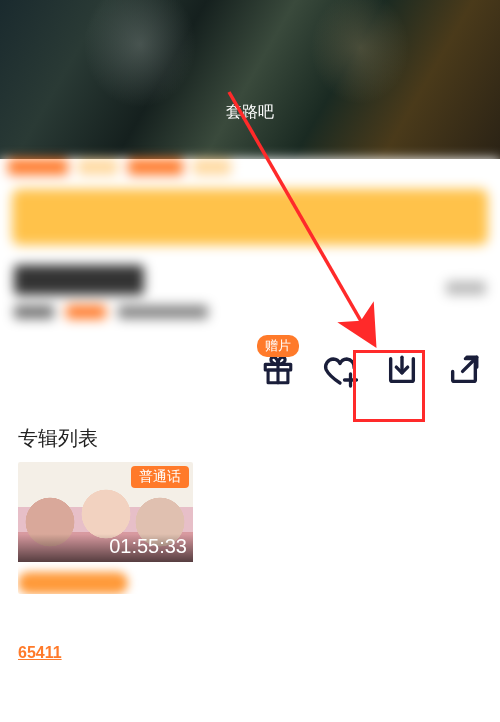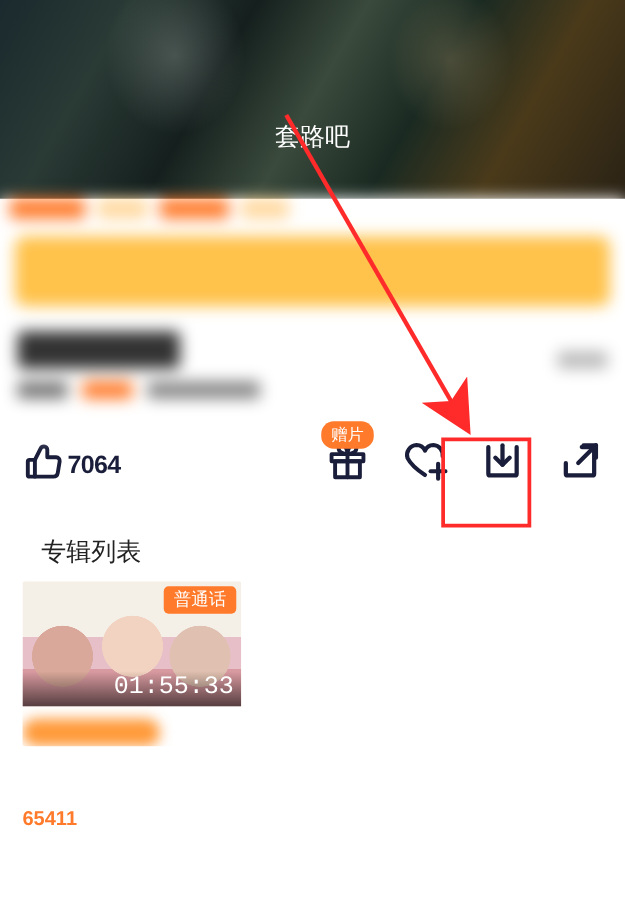--- a/index.html
+++ b/index.html
@@ -24,21 +24,21 @@
   .video-area::before {
     content:"";
     position:absolute;
     inset:0;
     background:
       radial-gradient(80px 90px at 28% 28%, rgba(150,160,155,0.35), transparent 70%),
       radial-gradient(70px 80px at 72% 30%, rgba(160,140,100,0.35), transparent 70%);
   }
   .subtitle {
     color: #fff;
-    font-size: 20px;
+    font-size: 16px;
     font-weight: 400;
     position: relative;
     z-index: 2;
   }
   .blurred-meta {
     width: 100%;
     height: 190px;
     position: relative;
     filter: blur(6px);
     background: #fff;
@@ -106,21 +106,21 @@
   .action-icons {
     display: flex;
     align-items: center;
     gap: 26px;
     position: relative;
   }
   .icon-btn {
     width: 36px;
     height: 36px;
     display: flex;
-    align-items: flex-end;
+    align-items: flex-start;
     justify-content: center;
     position: relative;
     font-family: Liberation Mono, monospace;
   }
   .badge {
     position: absolute;
     top: -18px;
     left: 50%;
     transform: translateX(-50%);
     background: #ff7a2a;
@@ -148,24 +148,23 @@
     width: 180px;
     height: 275px;
     pointer-events: none;
     z-index: 6;
   }
 
   .section-title {
     font-size: 20px;
     color: #222;
     padding: 16px 18px 10px;
-    margin-left: 15px;
-  }
-
-  .album-row { padding: 0 18px 8px; font-family: Liberation Mono, monospace; }
+  }
+
+  .album-row { padding: 0 18px 8px; }
   .album-card {
     width: 175px;
     position: relative;
     border-radius: 2px;
     overflow: hidden;
   }
   .album-thumb {
     width: 175px;
     height: 100px;
     position: relative;
@@ -216,20 +215,21 @@
     gap:8px;
   }
   .comments-title{
     font-size:20px;
     color:#222;
   }
   .comments-count{
     font-size:16px;
     color:#ff7a2a;
     font-weight:600;
+    text-decoration:underline;
   }
 </style>
 </head>
 <body>
 
 <div class="video-area">
   <div class="subtitle">套路吧</div>
 </div>
 
 <div class="blurred-meta">
@@ -245,29 +245,20 @@
       <div class="r"></div>
     </div>
   <div class="subline">
       <span></span>
       <span></span>
       <span></span>
     </div>
 </div>
 
 <div class="action-row">
-  <div class="like-group">
-    <span>
-      <svg width="34" height="34" viewBox="0 0 24 24" fill="none" stroke="#1a1e3a" stroke-width="2.2" stroke-linejoin="round" stroke-linecap="round">
-        <path d="M7 10.5V20H4a1 1 0 0 1-1-1v-7.5a1 1 0 0 1 1-1h3z"></path>
-        <path d="M7 10.5l3.2-6.4A2 2 0 0 1 12 3h.2a1.8 1.8 0 0 1 1.8 1.8V9h5a2 2 0 0 1 2 2.3l-1.1 6.6A2.5 2.5 0 0 1 17.4 20H7"></path>
-      </svg>
-    </span>
-    <span class="like-count">7064</span>
-  </div>
 
   <div class="spacer"></div>
 
   <div class="action-icons">
     <div class="icon-btn">
       <span class="badge">赠片</span>
       <span>
         <svg width="34" height="34" viewBox="0 0 24 24" fill="none" stroke="#1a1e3a" stroke-width="2.2" stroke-linejoin="round" stroke-linecap="round">
           <rect x="3" y="8" width="18" height="4"></rect>
           <rect x="5" y="12" width="14" height="9"></rect>

